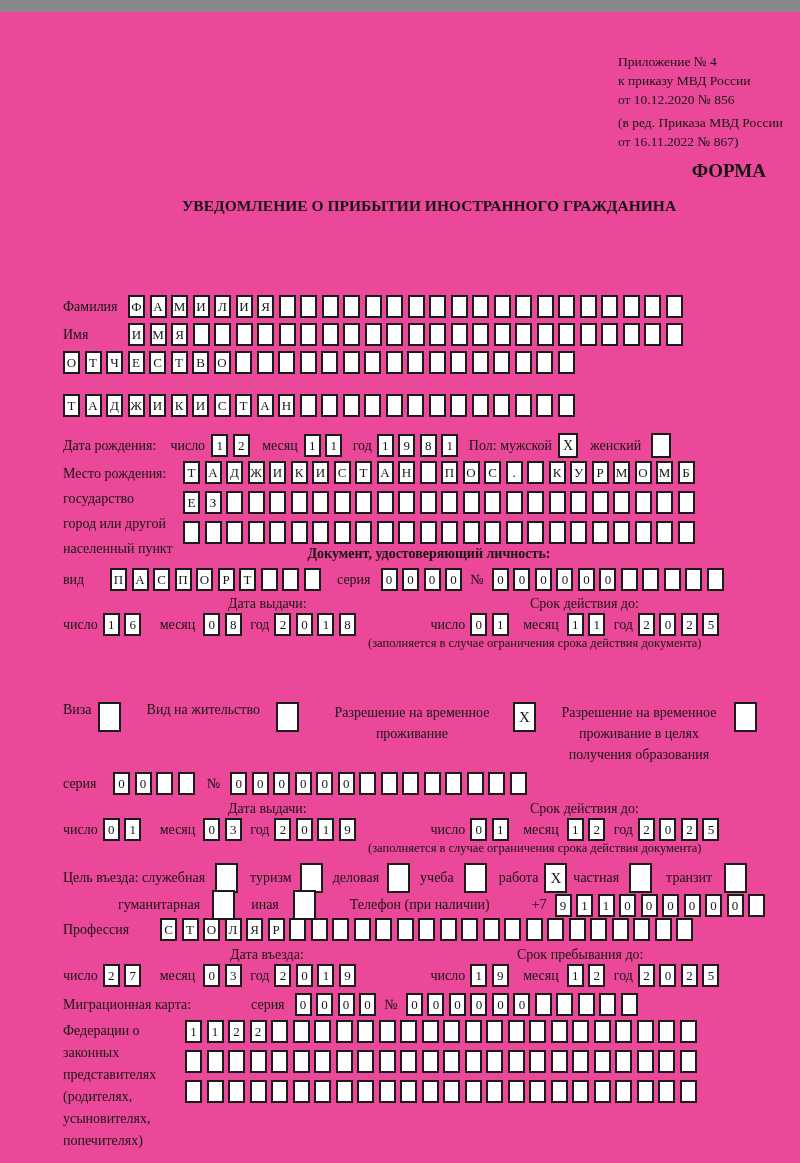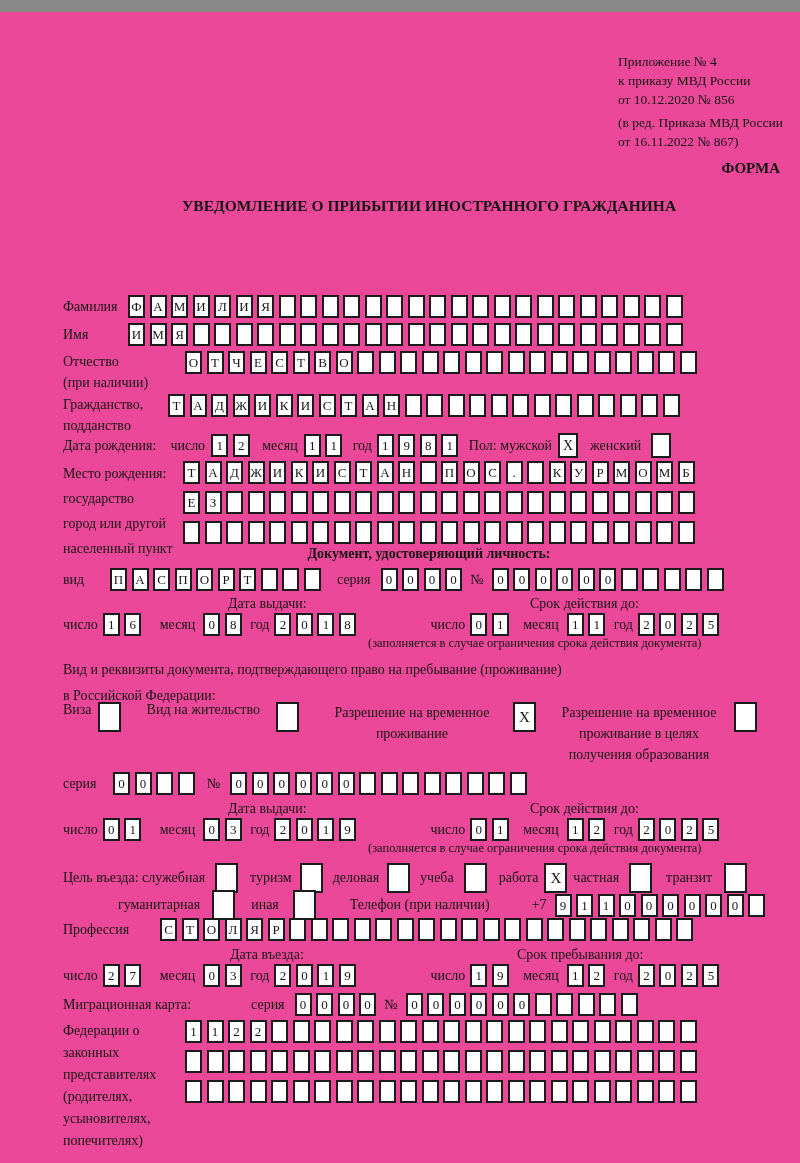--- a/index.html
+++ b/index.html
@@ -32,21 +32,21 @@
 <div class="page">
 
   <div class="abs apx" style="left:618px;top:40px;width:180px;">
     <div>Приложение № 4</div>
     <div>к приказу МВД России</div>
     <div>от 10.12.2020 № 856</div>
     <div style="margin-top:4px;">(в ред. Приказа МВД России</div>
     <div>от 16.11.2022 № 867)</div>
   </div>
 
-  <div class="abs b" style="left:14px;top:148px;width:766px;text-align:right;font-size:15px;">ФОРМА</div>
+  <div class="abs b" style="left:0;top:148px;width:766px;text-align:right;font-size:19px;">ФОРМА</div>
 
   <div class="abs title" style="left:63px;top:182px;width:732px;">
     <div>УВЕДОМЛЕНИЕ О ПРИБЫТИИ ИНОСТРАННОГО ГРАЖДАНИНА</div>
   </div>
 
 
   <div class="row" style="left:63px;top:283px;">
     <span class="lbl" style="width:65px;">Фамилия</span>
     <span class="cells">
         <span class="cell">Ф</span>
@@ -104,24 +104,20 @@
         <span class="cell"></span>
         <span class="cell"></span>
         <span class="cell"></span>
         <span class="cell"></span>
         <span class="cell"></span>
         <span class="cell"></span>
       </span>
   </div>
 
   <div class="row row-top" style="left:63px;top:339px;">
-    <span class="lbl" style="width:122px;line-height:21px;">
-      <div>Отчество</div>
-      <div>(при наличии)</div>
-    </span>
     <span class="cells">
         <span class="cell">О</span>
         <span class="cell">Т</span>
         <span class="cell">Ч</span>
         <span class="cell">Е</span>
         <span class="cell">С</span>
         <span class="cell">Т</span>
         <span class="cell">В</span>
         <span class="cell">О</span>
         <span class="cell"></span>
@@ -137,24 +133,20 @@
         <span class="cell"></span>
         <span class="cell"></span>
         <span class="cell"></span>
         <span class="cell"></span>
         <span class="cell"></span>
         <span class="cell"></span>
       </span>
   </div>
 
   <div class="row row-top" style="left:63px;top:382px;">
-    <span class="lbl" style="width:105px;line-height:21px;">
-      <div>Гражданство,</div>
-      <div>подданство</div>
-    </span>
     <span class="cells">
         <span class="cell">Т</span>
         <span class="cell">А</span>
         <span class="cell">Д</span>
         <span class="cell">Ж</span>
         <span class="cell">И</span>
         <span class="cell">К</span>
         <span class="cell">И</span>
         <span class="cell">С</span>
         <span class="cell">Т</span>
@@ -366,24 +358,20 @@
     <span class="cells">
         <span class="cell">2</span>
         <span class="cell">0</span>
         <span class="cell">2</span>
         <span class="cell">5</span>
       </span>
   </div>
 
   <div class="abs small" style="left:368px;top:624px;">(заполняется в случае ограничения срока действия документа)</div>
 
-  <div class="abs" style="left:63px;top:645px;font-size:14px;line-height:26px;">
-    <div>Вид и реквизиты документа, подтверждающего право на пребывание (проживание)</div>
-    <div>в Российской Федерации:</div>
-  </div>
 
   <div class="row row-top" style="left:63px;top:690px;">
     <span>Виза</span>
     <span class="chk-lg" style="margin-left:6px;"></span>
     <span style="margin-left:26px;">Вид на жительство</span>
     <span class="chk-lg" style="margin-left:16px;"></span>
     <span class="optlbl" style="margin-left:22px;width:182px;">
       <div>Разрешение на временное</div>
       <div>проживание</div>
     </span>

